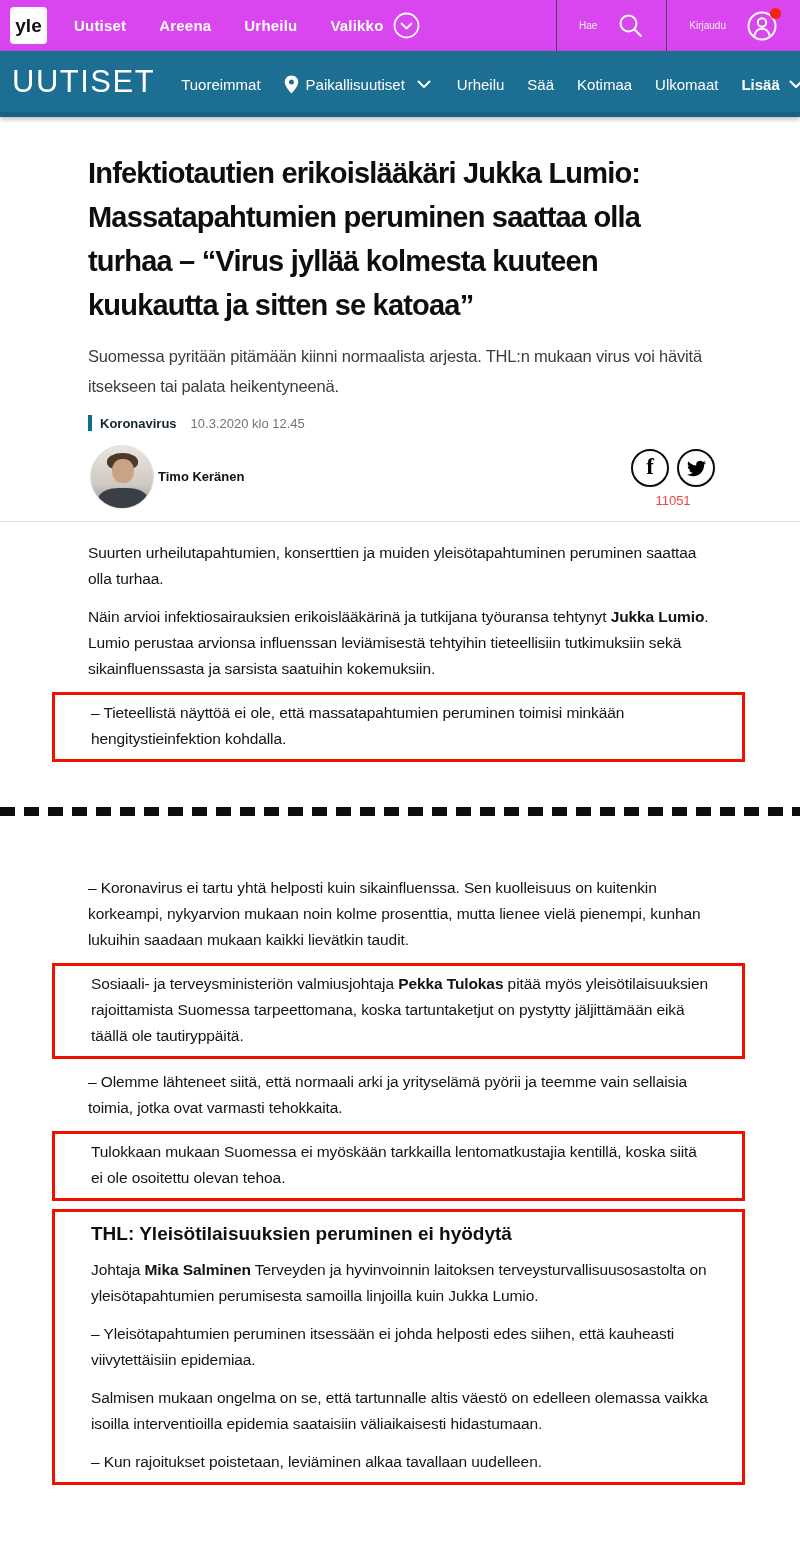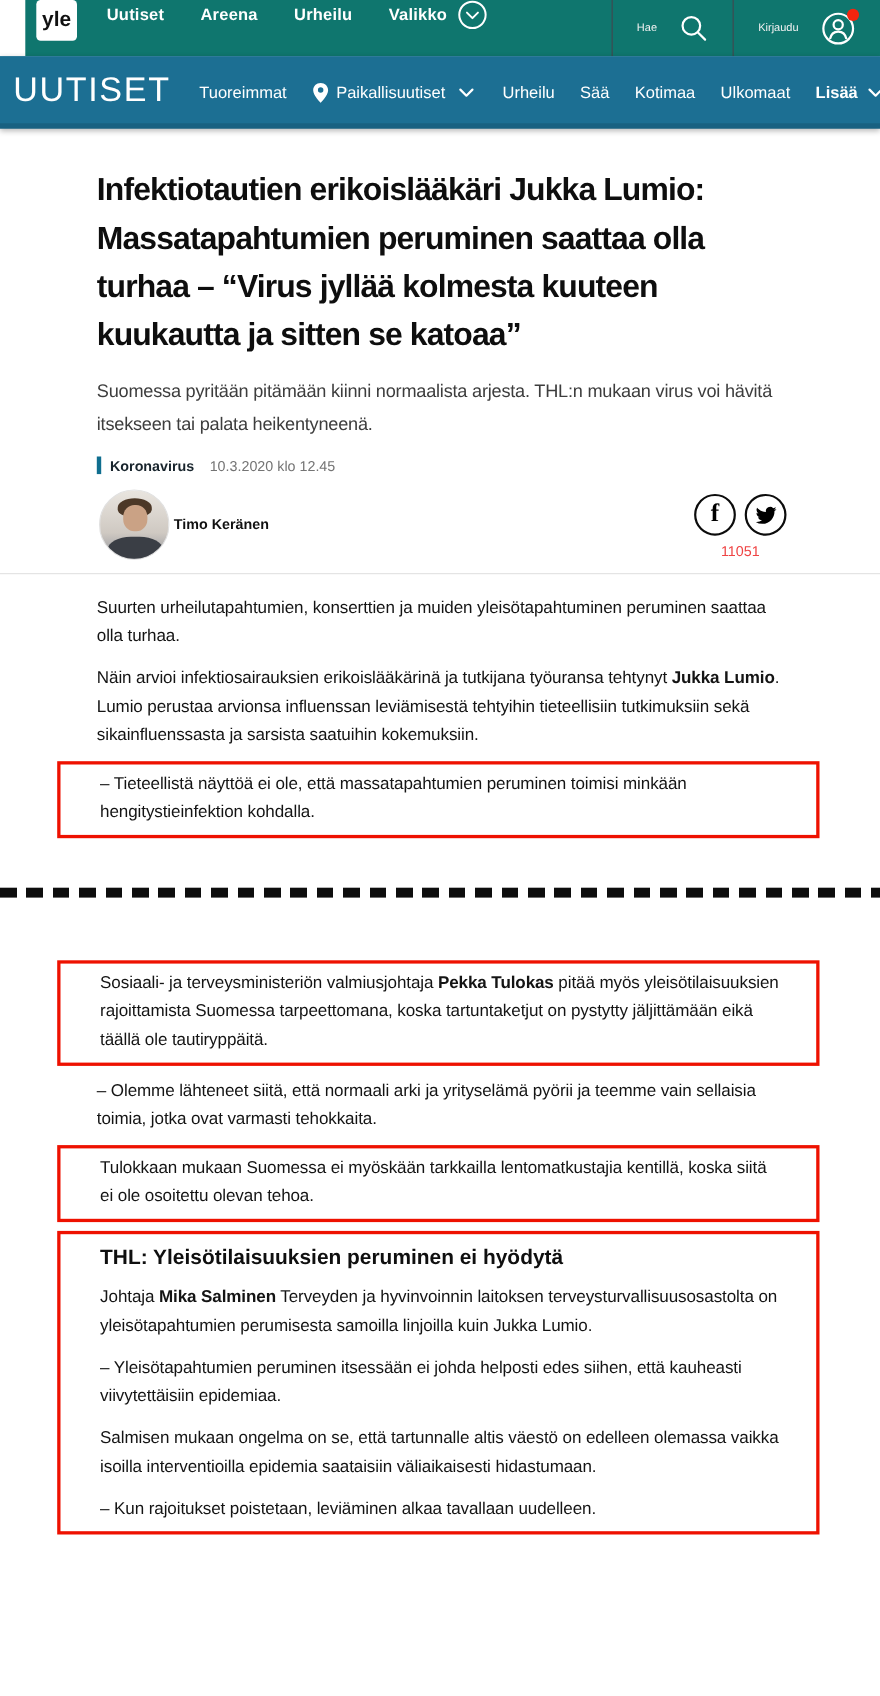--- a/index.html
+++ b/index.html
@@ -5,22 +5,22 @@
   * { margin:0; padding:0; box-sizing:border-box; }
   html,body { background:#ffffff; }
   .page {
     position:relative; width:800px; height:1542px; margin:0 auto;
     background:#ffffff; overflow:hidden;
     font-family:"Liberation Sans", sans-serif; color:#121212;
   }
 
   
   .topbar {
-    height:51px; background:#0f766e; color:#fff;
-    display:flex; align-items:flex-start;margin-left:23px;
+    height:51px; background:#d946ef; color:#fff;
+    display:flex; align-items:center;
   }
   .yle-logo {
     width:37px; height:37px; margin-left:10px; background:#fff; border-radius:4px;
     color:#111; font-size:19px; font-weight:700;
     display:flex; align-items:center; justify-content:center; cursor:pointer;
   }
   .top-nav { display:flex; align-items:center; margin-left:27px; }
   .top-nav .tn-item {
     color:#fff; font-size:15px; font-weight:700; letter-spacing:.2px;
     margin-right:33px; cursor:pointer; display:flex; align-items:center; gap:9px;
@@ -224,20 +224,21 @@
 
   <hr class="full-divider">
 
   <section class="art-body" id="article-body">
       <p class="bp"><span>Suurten urheilutapahtumien, konserttien ja muiden yleisötapahtuminen peruminen saattaa olla turhaa.</span></p>
       <p class="bp"><span>Näin arvioi infektiosairauksien erikoislääkärinä ja tutkijana työuransa tehtynyt </span><strong>Jukka Lumio</strong><span>. Lumio perustaa arvionsa influenssan leviämisestä tehtyihin tieteellisiin tutkimuksiin sekä sikainfluenssasta ja sarsista saatuihin kokemuksiin.</span></p>
       <div class="redbox">
         <p class="bp"><span>– Tieteellistä näyttöä ei ole, että massatapahtumien peruminen toimisi minkään hengitystieinfektion kohdalla.</span></p>
       </div>
       <div class="dashed"></div>
+      <p class="bp"><span>– Koronavirus ei tartu yhtä helposti kuin sikainfluenssa. Sen kuolleisuus on kuitenkin korkeampi, nykyarvion mukaan noin kolme prosenttia, mutta lienee vielä pienempi, kunhan lukuihin saadaan mukaan kaikki lievätkin taudit.</span></p>
       <div class="redbox">
         <p class="bp"><span>Sosiaali- ja terveysministeriön valmiusjohtaja </span><strong>Pekka Tulokas</strong><span> pitää myös yleisötilaisuuksien rajoittamista Suomessa tarpeettomana, koska tartuntaketjut on pystytty jäljittämään eikä täällä ole tautiryppäitä.</span></p>
       </div>
       <p class="bp"><span>– Olemme lähteneet siitä, että normaali arki ja yrityselämä pyörii ja teemme vain sellaisia toimia, jotka ovat varmasti tehokkaita.</span></p>
       <div class="redbox">
         <p class="bp"><span>Tulokkaan mukaan Suomessa ei myöskään tarkkailla lentomatkustajia kentillä, koska siitä ei ole osoitettu olevan tehoa.</span></p>
       </div>
       <div class="redbox">
         <h2 class="bh2">THL: Yleisötilaisuuksien peruminen ei hyödytä</h2>
         <p class="bp"><span>Johtaja </span><strong>Mika Salminen</strong><span> Terveyden ja hyvinvoinnin laitoksen terveysturvallisuusosastolta on yleisötapahtumien perumisesta samoilla linjoilla kuin Jukka Lumio.</span></p>

